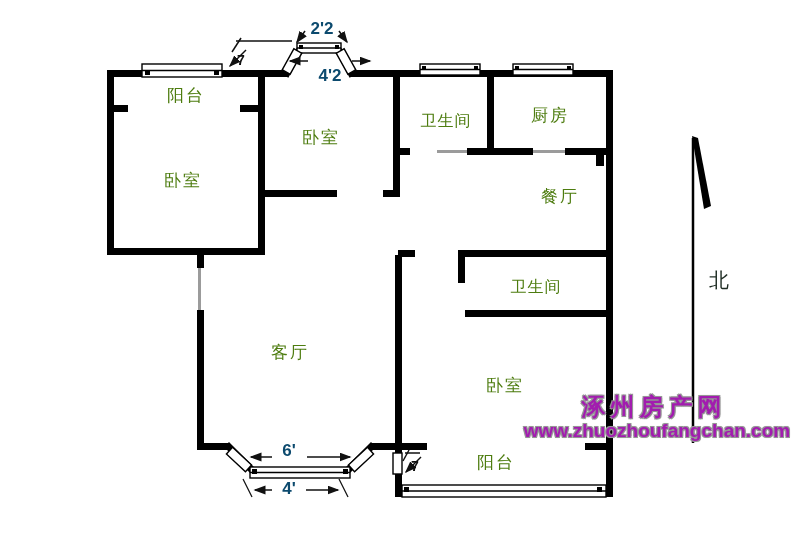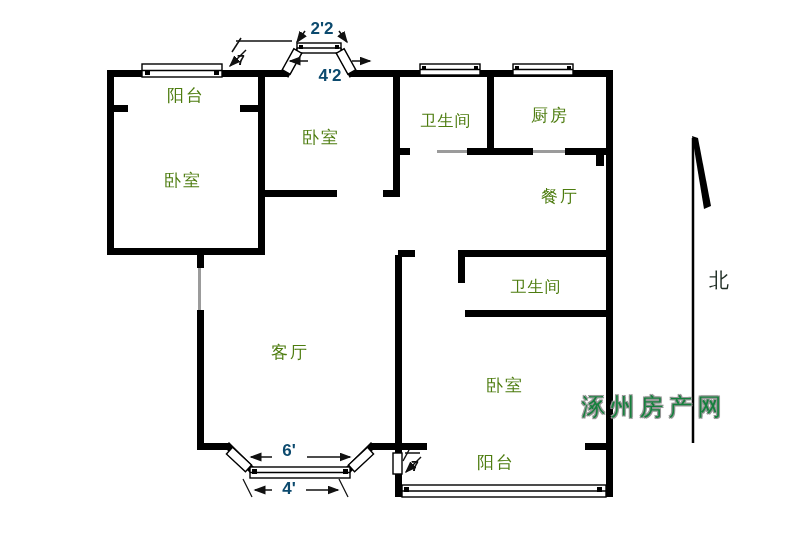--- a/index.html
+++ b/index.html
@@ -8,21 +8,21 @@
   .plan-svg{position:absolute;left:0;top:0;}
   .lbl{position:absolute;transform:translate(-50%,-50%);font-size:17px;color:#4d7c0f;
        letter-spacing:2px;white-space:nowrap;font-family:"Liberation Serif",serif;}
   .lbl.small{font-size:16px;letter-spacing:1px;}
   .dim{position:absolute;transform:translate(-50%,-50%);font-size:17px;color:#0c4a6e;
        white-space:nowrap;font-weight:bold;font-family:"Liberation Sans",sans-serif;}
   .mark{position:absolute;transform:translate(-50%,-50%);font-size:14px;color:#111;
         font-weight:bold;}
   .compass{position:absolute;transform:translate(-50%,-50%);font-size:20px;color:#1d2b22;
         font-family:"Liberation Serif",serif;}
-  .wm{position:absolute;transform:translate(-50%,-50%);font-weight:normal;color:#15803d;
+  .wm{position:absolute;transform:translate(-50%,-50%);font-weight:bold;color:#a21caf;
       white-space:nowrap;
       text-shadow:-1px -1px 0 #969696,1px -1px 0 #969696,-1px 1px 0 #969696,
                   1px 1px 0 #969696,0 0 2px #8d8d8d;}
   .wm1{font-size:24px;letter-spacing:5px;}
   .wm2{font-size:19px;letter-spacing:0px;}
 </style>
 </head>
 <body>
 
 <div class="stage">
@@ -186,14 +186,15 @@
   <div class="dim" style="left:322px;top:29px">2'2</div>
   <div class="dim" style="left:330px;top:76px">4'2</div>
   <div class="dim" style="left:289px;top:451px">6'</div>
   <div class="dim" style="left:289px;top:489px">4'</div>
   <div class="mark" style="left:241px;top:60px">7</div>
   <div class="mark" style="left:415px;top:466px">7</div>
 
   <div class="compass" style="left:719px;top:280px">北</div>
 
   <div class="wm wm1" style="left:654px;top:407px">涿州房产网</div>
+  <div class="wm wm2" style="left:657px;top:431px">www.zhuozhoufangchan.com</div>
 
 </div>
 
 </body></html>

